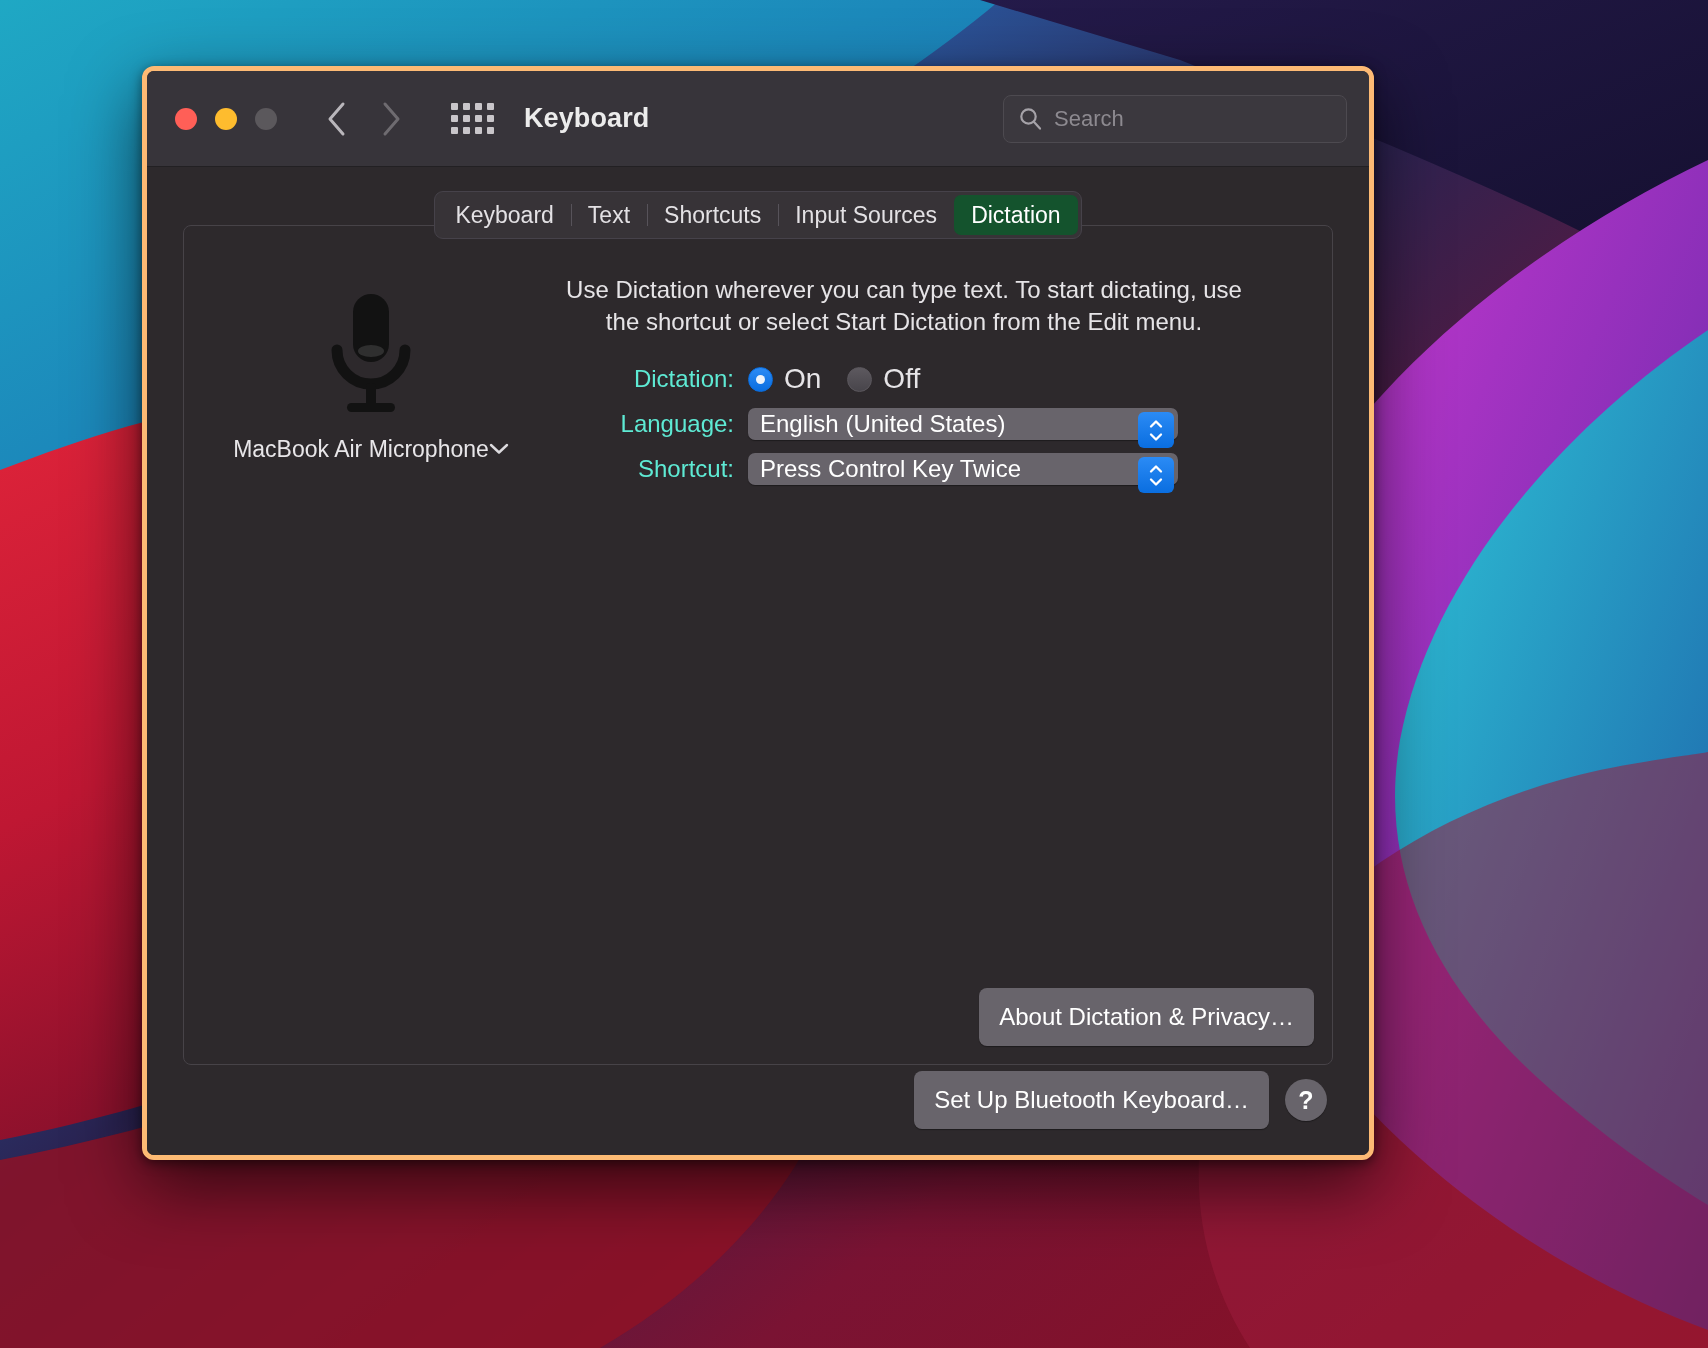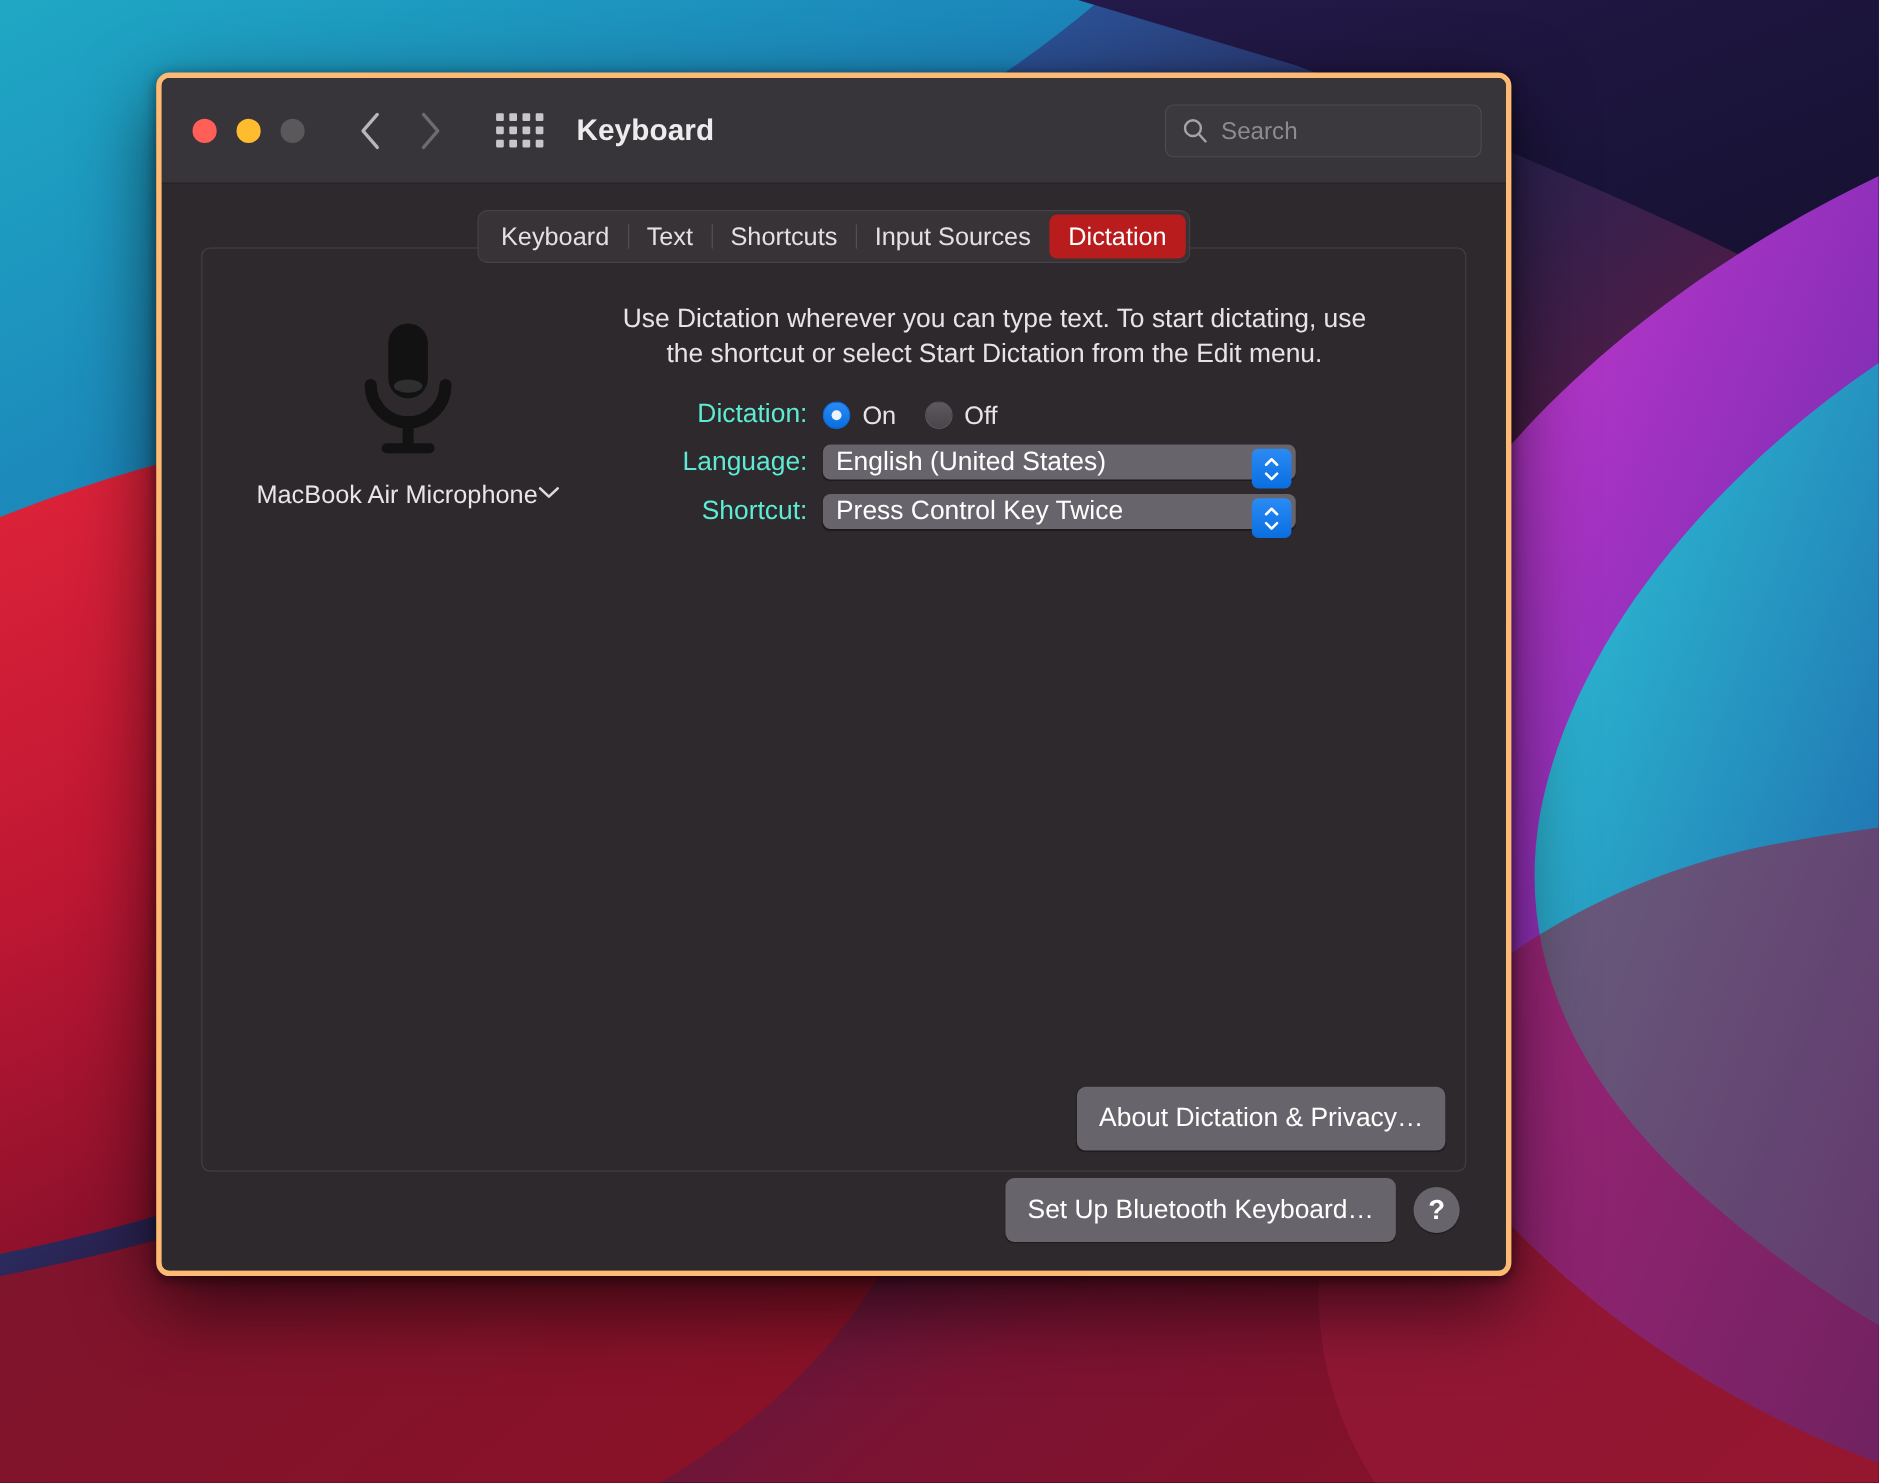--- a/index.html
+++ b/index.html
@@ -52,21 +52,21 @@
   .gridicon i { width:7px; height:7px; background:#c9c6ca; border-radius:1px; display:block; }
 
   #win-title {
     margin-left:30px;
     font-size:27px; font-weight:bold; color:#ececec;
     letter-spacing:.1px;
   }
 
   #searchfield {
     position:absolute; right:22px; top:50%; transform:translateY(-50%);
-    width:288px; height:48px;
+    width:344px; height:48px;
     background:#3b383e;
     border:1px solid #4d4a50;
     border-radius:8px;
     display:flex; align-items:center; gap:11px;
     padding:0 14px;
   }
   #searchfield .sicon { flex:0 0 auto; display:flex; }
   #search-input {
     background:transparent; border:0; outline:none;
     font-family:"Liberation Sans", sans-serif;
@@ -105,21 +105,21 @@
     border-radius:7px;
     position:relative;
     white-space:nowrap;
     cursor:default;
   }
   .tab + .tab::before {
     content:""; position:absolute; left:0; top:9px; bottom:9px;
     width:1px; background:#57535a;
   }
   .tab.selected {
-    background:#b91c1c;
+    background:#14532d;
     color:#fff;
   }
   .tab.selected::before, .tab.selected + .tab::before { background:transparent; }
 
   
   #panel {
     margin-top:22px;
     flex:1 1 auto;
     border:1px solid #474348;
     border-radius:8px;
@@ -174,21 +174,21 @@
     flex:0 0 auto;
   }
   .radio.on {
     background:linear-gradient(180deg,#2b8bf5,#0a6ee0);
     border-color:#0a6ee0;
   }
   .radio.on::after {
     content:""; width:9px; height:9px; border-radius:50%;
     background:#eef4fb;
   }
-  .radiolabel { font-size:23px; color:#e6e4e7; }
+  .radiolabel { font-size:28px; color:#e6e4e7; }
 
   
   .popup {
     width:430px; height:32px;
     background:#68646b;
     border-radius:7px;
     display:flex; align-items:center;
     position:relative;
     padding-left:12px;
     box-shadow:0 1px 1px rgba(0,0,0,.35);

